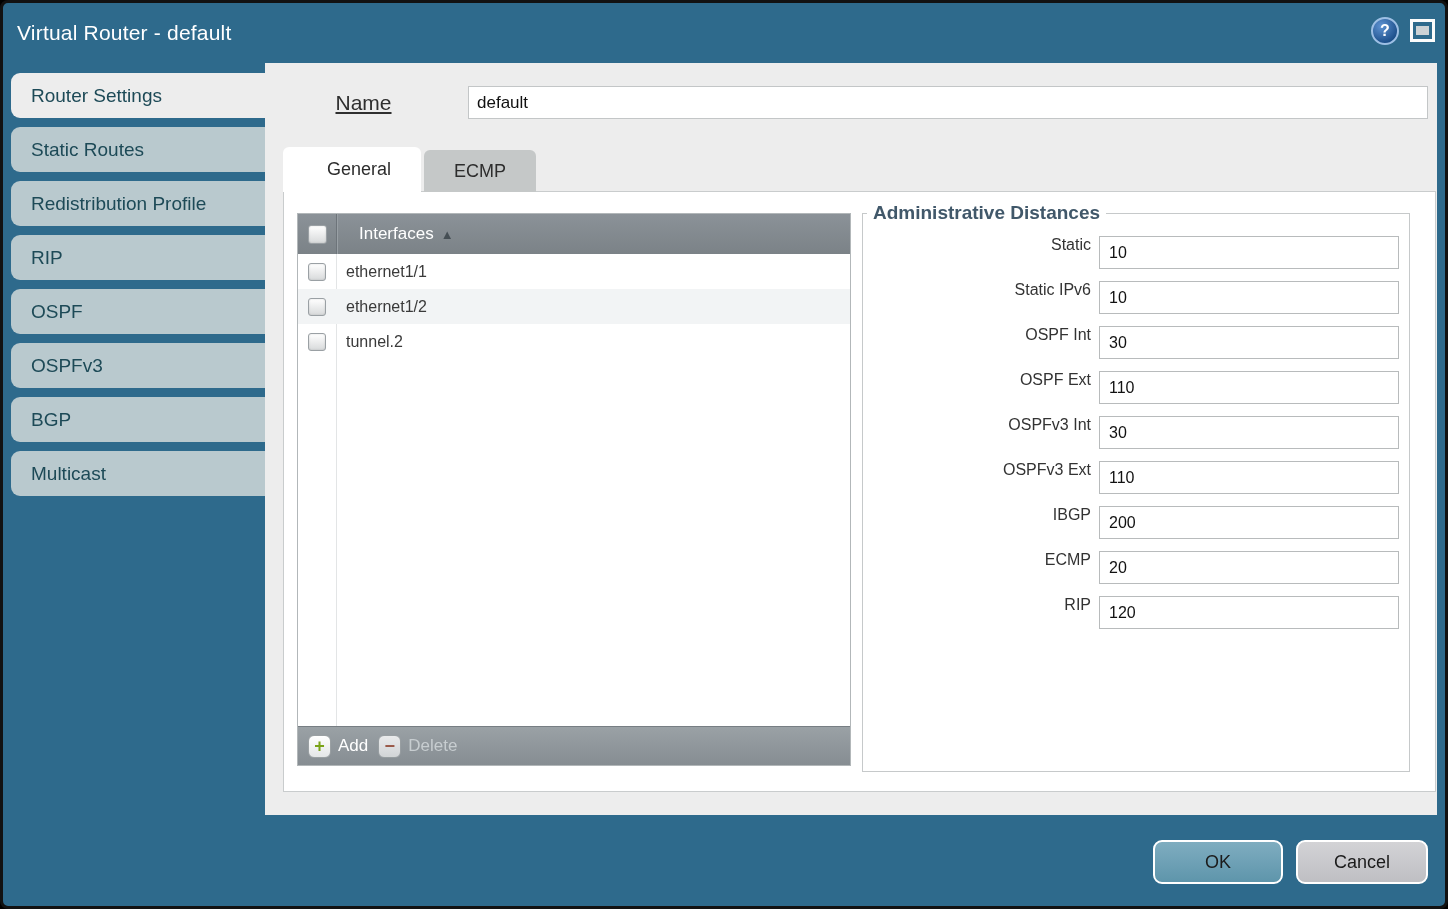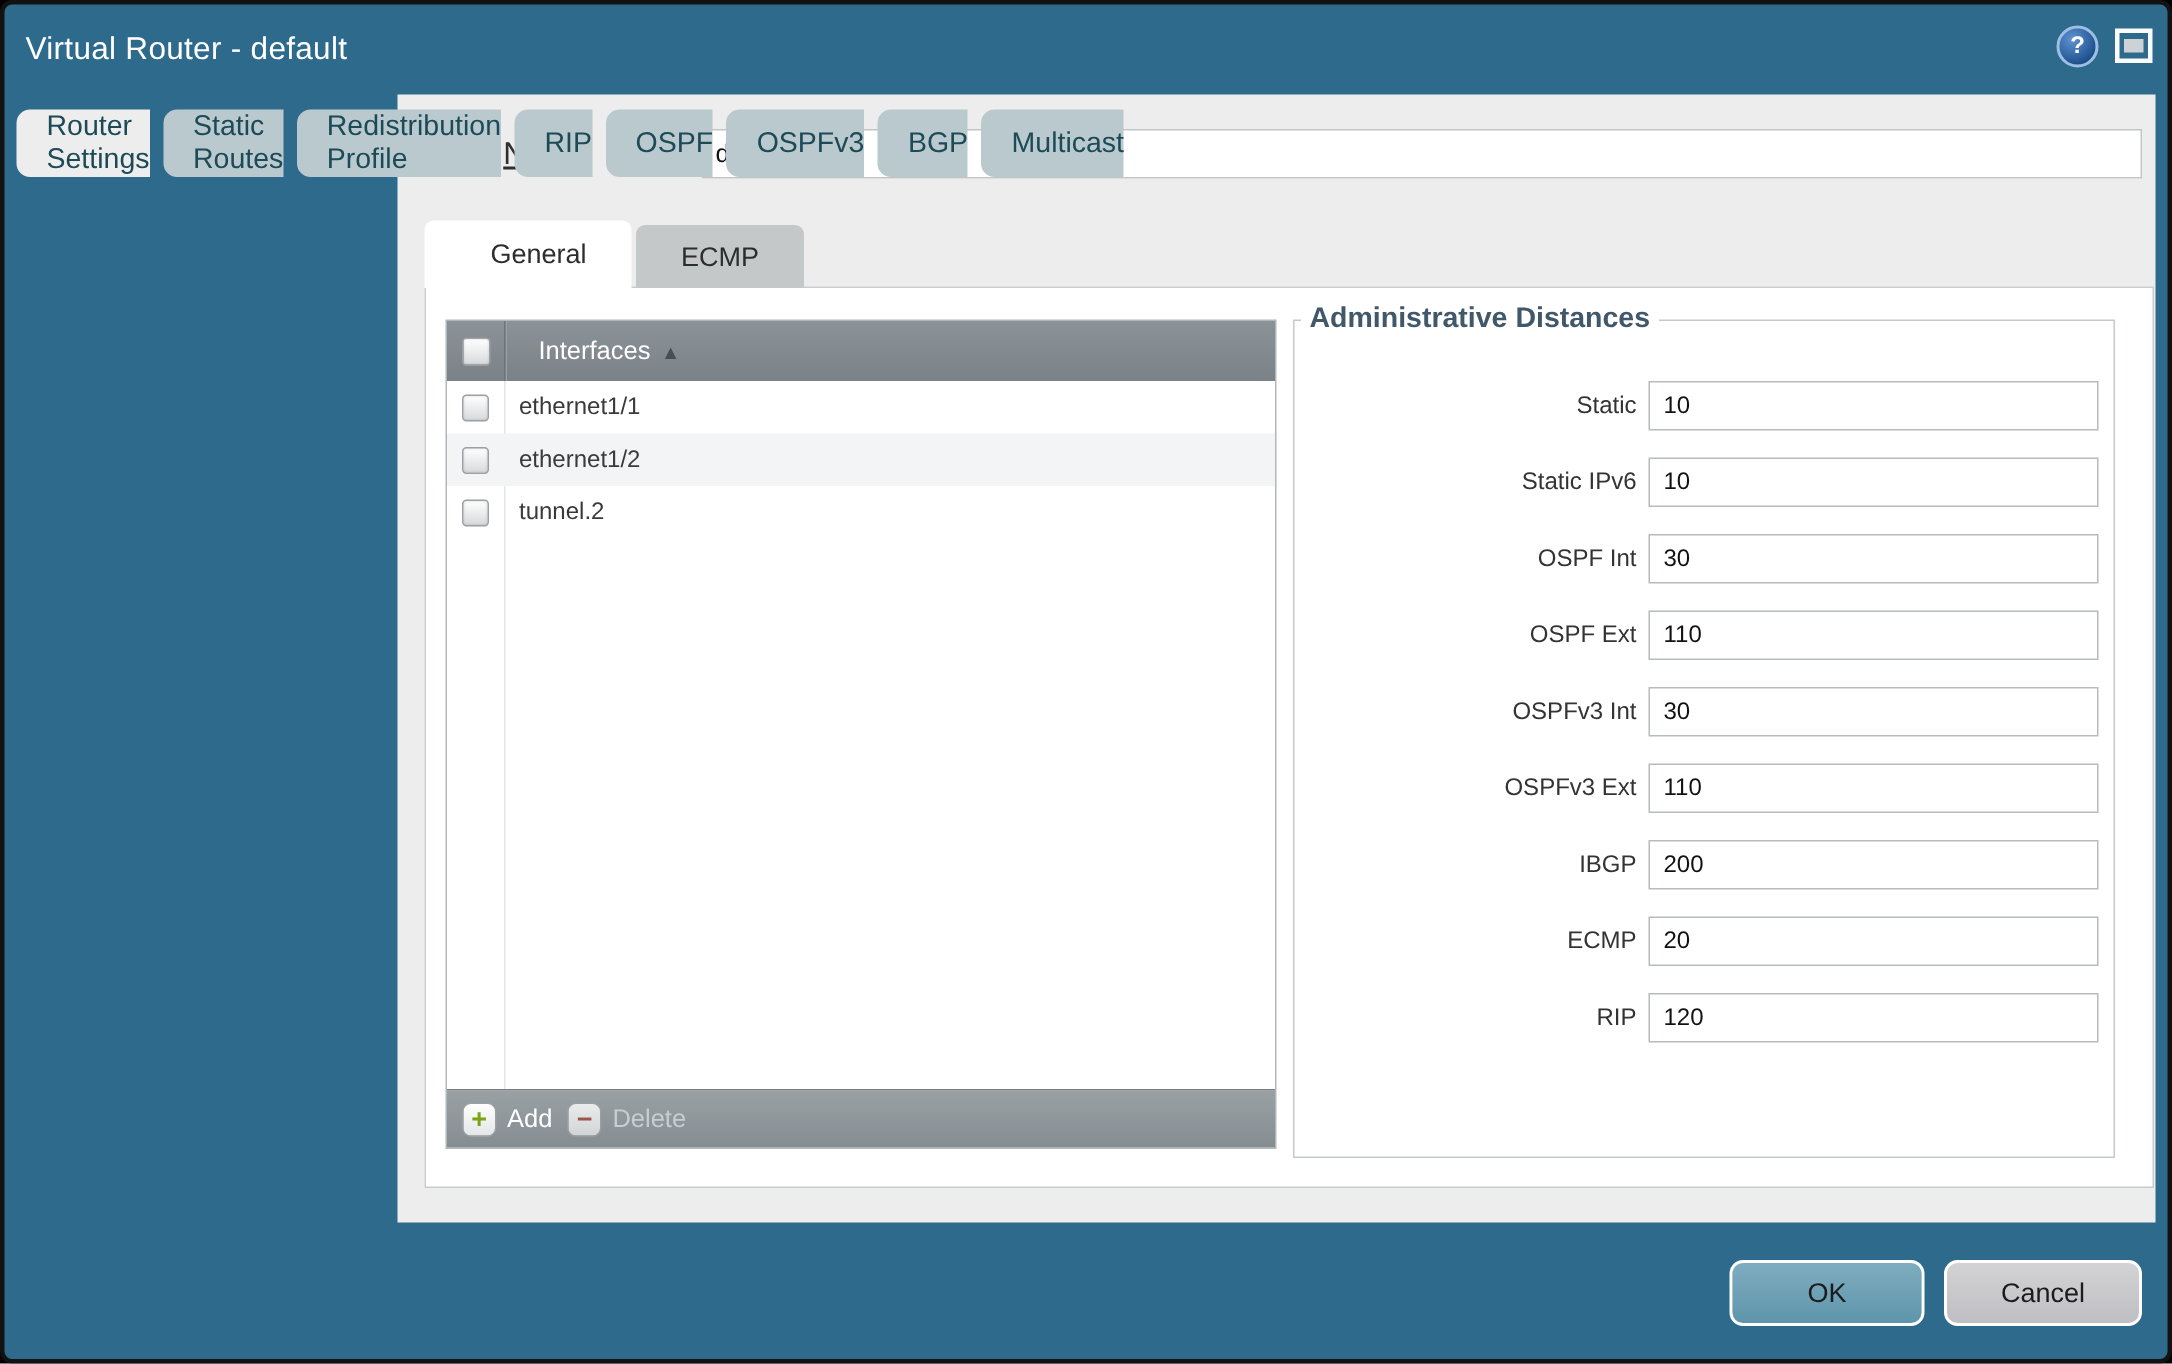--- a/index.html
+++ b/index.html
@@ -27,21 +27,21 @@
     border:2px solid #9dbfe4;color:#fff;font-weight:bold;font-size:16px;
     display:flex;align-items:center;justify-content:center;cursor:pointer;}
   .win-icon{position:absolute;right:10px;top:16px;width:25px;height:23px;border:3px solid #fbfbfb;
     display:flex;align-items:center;justify-content:center;cursor:pointer;}
   .win-icon-inner{width:13px;height:9px;background:#ccd2d5;}
 
   
   .main-panel{position:absolute;left:262px;top:60px;width:1172px;height:752px;background:var(--panel-bg);}
 
   
-  .sidebar{position:absolute;left:8px;top:70px;width:254px;display:flex;flex-direction:row;gap:9px;}
+  .sidebar{position:absolute;left:8px;top:70px;width:254px;display:flex;flex-direction:column;gap:9px;}
   .side-tab{height:45px;border-radius:9px 0 0 9px;background:var(--sidebar-tab-bg);
     color:var(--sidebar-tab-text);font-size:19px;display:flex;align-items:center;
     padding-left:20px;cursor:pointer;}
   .side-tab.active{background:var(--panel-bg);}
 
   
   .name-label{position:absolute;left:0;top:23px;width:197px;text-align:center;
     font-size:21px;color:#2f2f2f;line-height:33px;text-decoration:underline;}
   .name-input{position:absolute;left:203px;top:23px;width:960px;height:33px;
     border:1px solid #c3c6c7;background:#fff;font-size:17px;padding:0 8px;color:#111;}
@@ -82,22 +82,22 @@
   .tool-icon.minus{color:var(--delete-minus);opacity:.8;}
   .tool-btn.disabled{cursor:default;}
   .tool-btn.disabled .tool-label{color:#c7cdd0;}
 
   
   .admin-fieldset{position:absolute;left:578px;top:10px;width:548px;height:570px;
     border:1px solid #c6c9ca;margin:0;padding:0;}
   .admin-fieldset legend{color:var(--legend-text);font-weight:bold;font-size:19px;
     padding:0 6px;margin-left:4px;}
   .adm-rows{padding-top:12px;}
-  .adm-row{display:flex;align-items:center;justify-content:flex-end;
-    padding-right:10px;margin-bottom:12px;margin-top:18px;}
+  .adm-row{display:flex;justify-content:flex-end;
+    padding-right:10px;margin-bottom:12px;}
   .adm-label{font-size:16px;color:#333;margin-right:8px;white-space:nowrap;}
   .adm-input{width:300px;height:33px;border:1px solid #b8bbbc;background:#fff;
     font-size:16px;padding:0 9px;color:#111;}
 
   
   .btn{position:absolute;top:837px;height:44px;border:2px solid #fff;border-radius:9px;
     font-size:18px;color:#1b1b1b;cursor:pointer;}
   .btn-ok{left:1150px;width:130px;background:linear-gradient(var(--ok-top),var(--ok-bottom));}
   .btn-cancel{left:1293px;width:132px;background:linear-gradient(var(--cancel-top),var(--cancel-bottom));}
 </style>

